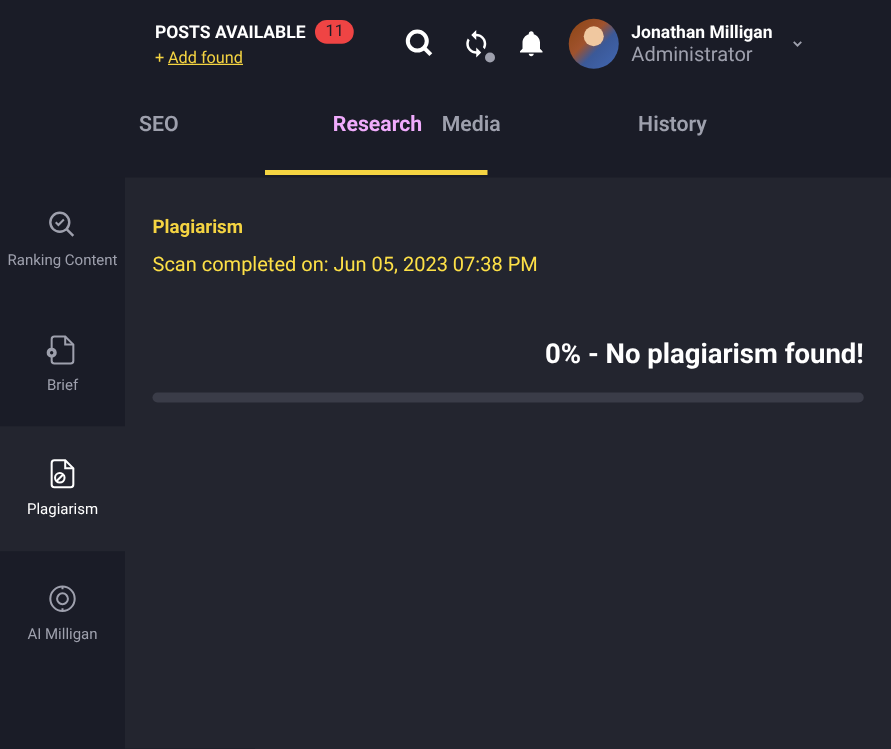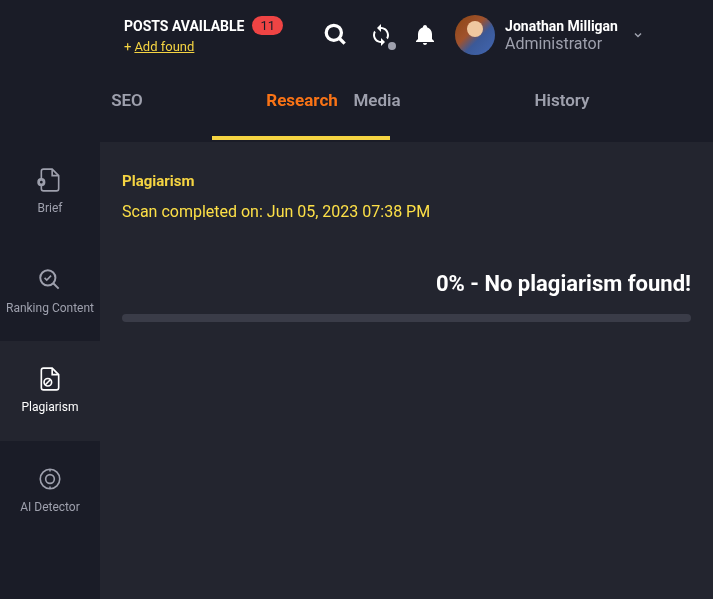--- a/index.html
+++ b/index.html
@@ -138,23 +138,23 @@
       flex: 0 0 auto;
       text-align: center;
       font-size: 17px;
       font-weight: 600;
       color: #9ea0ad;
       cursor: pointer;
       padding: 18px 0;
       position: relative;
     }
     .tab-seo { margin-left: 75px; width: 40px; }
-    .tab-research { margin-left: 110px; width: 90px; color: #f97316; font-weight: 700; }
+    .tab-research { margin-left: 110px; width: 90px; color: #f0abfc; font-weight: 700; }
     .tab-media { width: 60px; }
-    .tab-history { margin-left: 120px; width: 70px; }
+    .tab-history { margin-left: 96px; width: 70px; }
     .tab-research::after {
       content: "";
       position: absolute;
       left: -45px;
       bottom: -12px;
       width: 178px;
       height: 4px;
       background: #f5d442;
     }
     .content {
@@ -271,61 +271,61 @@
 
   <div class="tabs">
     <div class="tab tab-seo">SEO</div>
     <div class="tab tab-research">Research</div>
     <div class="tab tab-media">Media</div>
     <div class="tab tab-history">History</div>
   </div>
 
   <div class="content">
     <div class="sidebar">
+      <div class="sidebar-item">
+        <div class="sidebar-icon">
+          <svg width="26" height="26" viewBox="0 0 24 24" fill="none" stroke="#9ea0ad" stroke-width="1.8">
+            <circle cx="10" cy="10" r="7"></circle>
+            <line x1="20" y1="20" x2="15" y2="15"></line>
+            <path d="M7 10l2 2 4-4" stroke-width="1.5"></path>
+          </svg>
+        </div>
+        <span class="sidebar-label">Ranking Content</span>
+      </div>
       <div class="sidebar-item">
         <div class="sidebar-icon">
           <svg width="26" height="26" viewBox="0 0 24 24" fill="none" stroke="#9ea0ad" stroke-width="1.5">
             <path d="M14 2H6a2 2 0 0 0-2 2v16a2 2 0 0 0 2 2h12a2 2 0 0 0 2-2V8l-6-6z"></path>
             <path d="M14 2v6h6"></path>
             <circle cx="4" cy="14" r="3" fill="#1a1c27"></circle>
             <path d="M2 14a2 2 0 1 1 4 0 2 2 0 0 1-4 0" stroke="#9ea0ad"></path>
           </svg>
         </div>
         <span class="sidebar-label">Brief</span>
       </div>
-      <div class="sidebar-item">
-        <div class="sidebar-icon">
-          <svg width="26" height="26" viewBox="0 0 24 24" fill="none" stroke="#9ea0ad" stroke-width="1.8">
-            <circle cx="10" cy="10" r="7"></circle>
-            <line x1="20" y1="20" x2="15" y2="15"></line>
-            <path d="M7 10l2 2 4-4" stroke-width="1.5"></path>
-          </svg>
-        </div>
-        <span class="sidebar-label">Ranking Content</span>
-      </div>
       <div class="sidebar-item active">
         <div class="sidebar-icon">
           <svg width="26" height="26" viewBox="0 0 24 24" fill="none" stroke="#fff" stroke-width="1.5">
             <path d="M14 2H6a2 2 0 0 0-2 2v16a2 2 0 0 0 2 2h12a2 2 0 0 0 2-2V8l-6-6z"></path>
             <path d="M14 2v6h6"></path>
             <circle cx="10" cy="15" r="3.5"></circle>
             <line x1="7.5" y1="17.5" x2="12.5" y2="12.5"></line>
           </svg>
         </div>
         <span class="sidebar-label">Plagiarism</span>
       </div>
       <div class="sidebar-item">
         <div class="sidebar-icon">
           <svg width="26" height="26" viewBox="0 0 24 24" fill="none" stroke="#9ea0ad" stroke-width="1.5">
             <circle cx="12" cy="12" r="9"></circle>
             <circle cx="12" cy="12" r="4"></circle>
             <path d="M12 3v2M12 19v2"></path>
           </svg>
         </div>
-        <span class="sidebar-label">AI Detector</span>
+        <span class="sidebar-label">AI Milligan</span>
       </div>
     </div>
 
     <div class="main">
       <div class="plagiarism-title">Plagiarism</div>
       <div class="scan-info">
         <span>Scan completed on: </span><span>Jun 05, 2023 07:38 PM</span>
       </div>
       <div class="result-text">0% - No plagiarism found!</div>
       <div class="progress-bar"></div>

